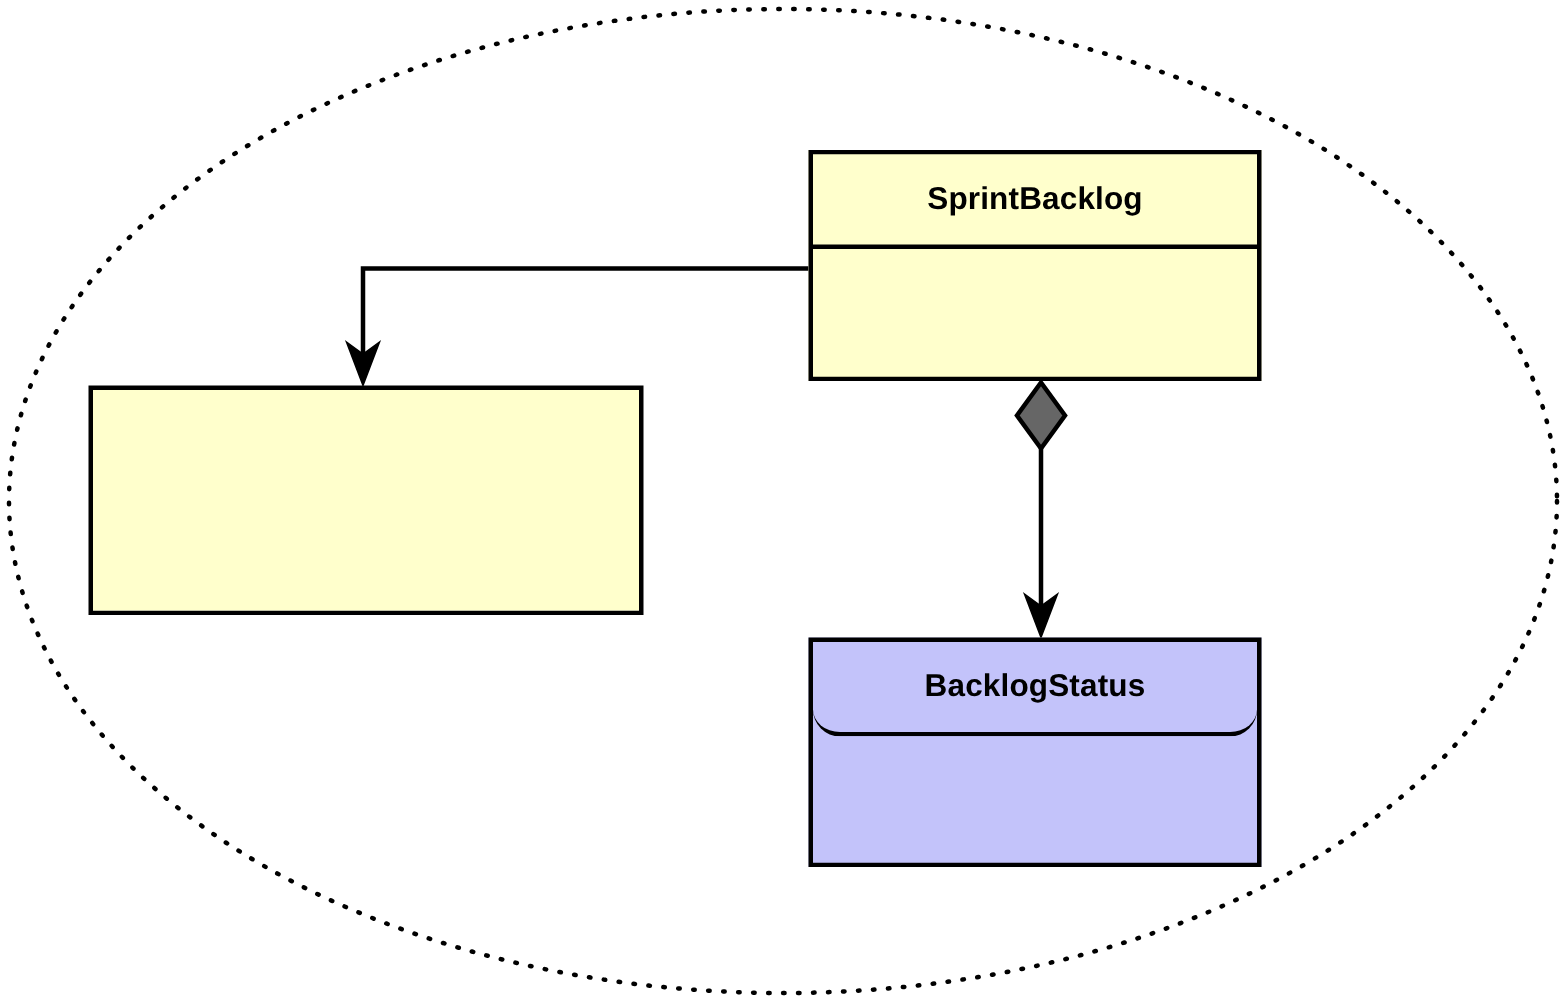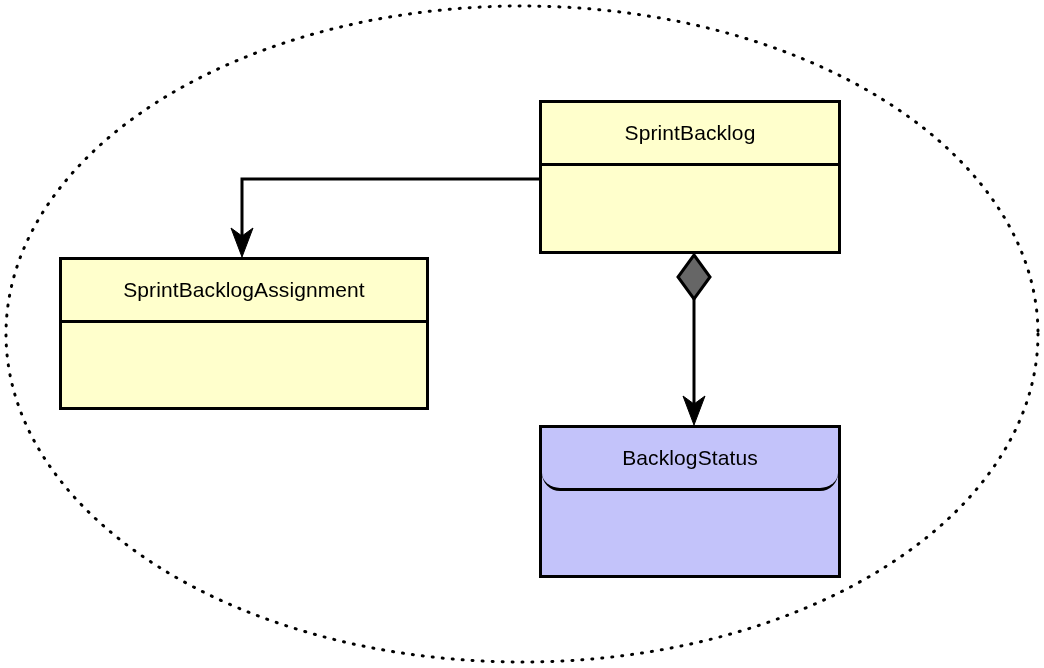--- a/index.html
+++ b/index.html
@@ -30,21 +30,21 @@
     border: 3px solid #000000;
     display: flex;
     flex-direction: column;
   }
   .uml-title {
     box-sizing: border-box;
     display: flex;
     align-items: center;
     justify-content: center;
     border-bottom: 3px solid #000000;
-    font-weight: normal;
+    font-weight: bold;
     font-size: 21px;
     color: #000000;
     letter-spacing: 0.1px;
     white-space: nowrap;
   }
   .uml-body {
     flex: 1 1 auto;
   }
   .cls-yellow { background: #ffffcc; }
   .cls-yellow .uml-title { background: #ffffcc; }
@@ -87,21 +87,20 @@
       <path d="M 694 425 L 683 396 L 694 404 L 705 396 Z" fill="#000000" stroke="#000000" stroke-width="1"></path>
     </g>
   </svg>
 
   <div class="uml-class cls-yellow" id="node-sprintbacklog">
     <div class="uml-title">SprintBacklog</div>
     <div class="uml-body"></div>
   </div>
 
   <div class="uml-class cls-yellow" id="node-sprintbacklogassignment">
-    <div class="uml-title">SprintBacklogAssignment</div>
     <div class="uml-body"></div>
   </div>
 
   <div class="uml-class cls-purple" id="node-backlogstatus">
     <div class="uml-title">BacklogStatus</div>
     <div class="uml-body"></div>
   </div>
 
 </div>
 

